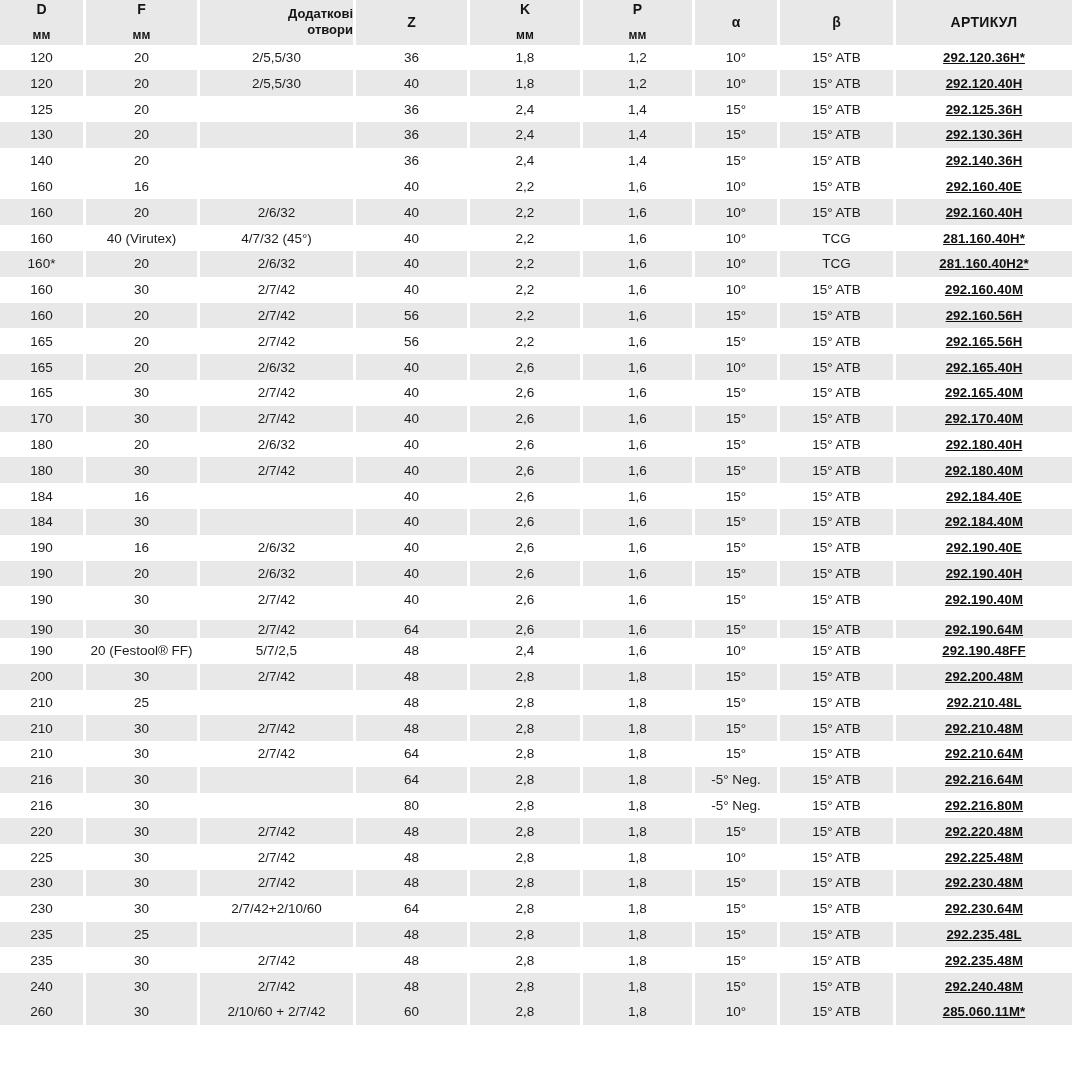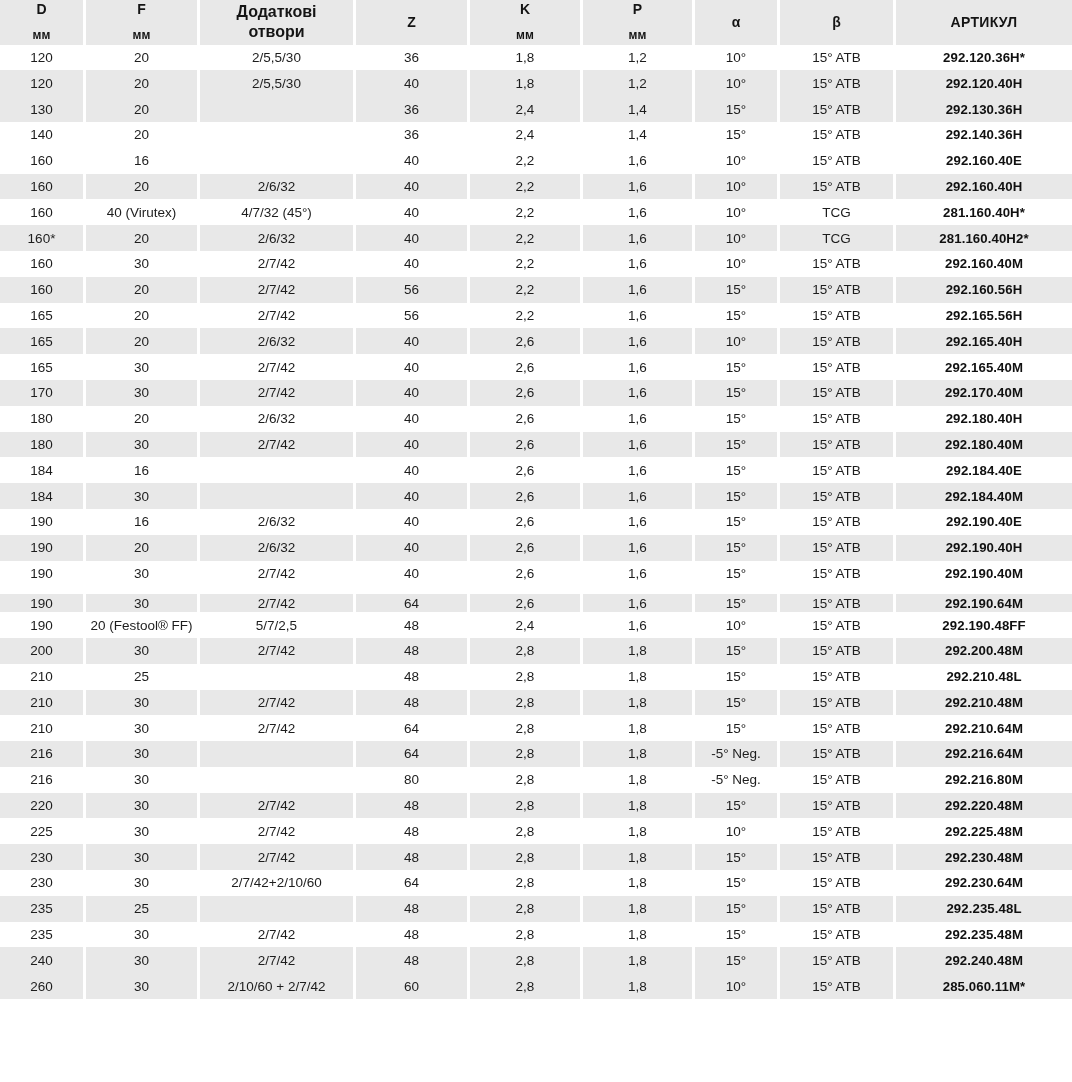--- a/index.html
+++ b/index.html
@@ -29,33 +29,33 @@
   thead th {
     height: 42px;
     background: #e8e8e8;
     font-weight: bold;
     font-size: 14px;
     color: #141414;
     padding: 2px 0;
     line-height: 1.1;
   }
   thead th .h-sub { display: block; font-size: 12px; font-weight: bold; margin-top: 12px; }
-  thead th.wrap { white-space: pre-line; font-size: 16px; line-height: 1.25; }
+  thead th.wrap { white-space: pre-line; font-size: 13px; line-height: 1.25; text-align: right; }
   thead th.small-caps-head { font-size: 14px; letter-spacing: 0.3px; margin-left: 28px; }
 
   tbody td {
     height: 25.8px;
     font-size: 13.5px;
     color: #1d1d1d;
     padding: 0 2px;
     background: #ffffff;
   }
   tbody tr.alt td { background: #e8e8e8; }
   tbody tr.group-break td { border-top: 8px solid #ffffff; }
-  td.article { font-weight: bold; font-size: 13.2px; letter-spacing: 0.1px; color: #101010; }
+  td.article { font-weight: bold; font-size: 13.2px; letter-spacing: 0.1px; color: #101010; text-decoration: underline; }
   td.italic { }
 </style>
 </head>
 <body>
 
 <div class="page">
   <table class="spec">
     <colgroup>
         <col style="width: 83px;">
         <col style="width: 114px;">
@@ -97,20 +97,31 @@
           <td>120</td>
           <td>20</td>
           <td>2/5,5/30</td>
           <td>40</td>
           <td>1,8</td>
           <td>1,2</td>
           <td>10°</td>
           <td>15° ATB</td>
           <td class="article">292.120.40H</td>
         </tr>
+        <tr>
+          <td>125</td>
+          <td>20</td>
+          <td></td>
+          <td>36</td>
+          <td>2,4</td>
+          <td>1,4</td>
+          <td>15°</td>
+          <td>15° ATB</td>
+          <td class="article">292.125.36H</td>
+        </tr>
         <tr class="alt">
           <td>130</td>
           <td>20</td>
           <td></td>
           <td>36</td>
           <td>2,4</td>
           <td>1,4</td>
           <td>15°</td>
           <td>15° ATB</td>
           <td class="article">292.130.36H</td>

